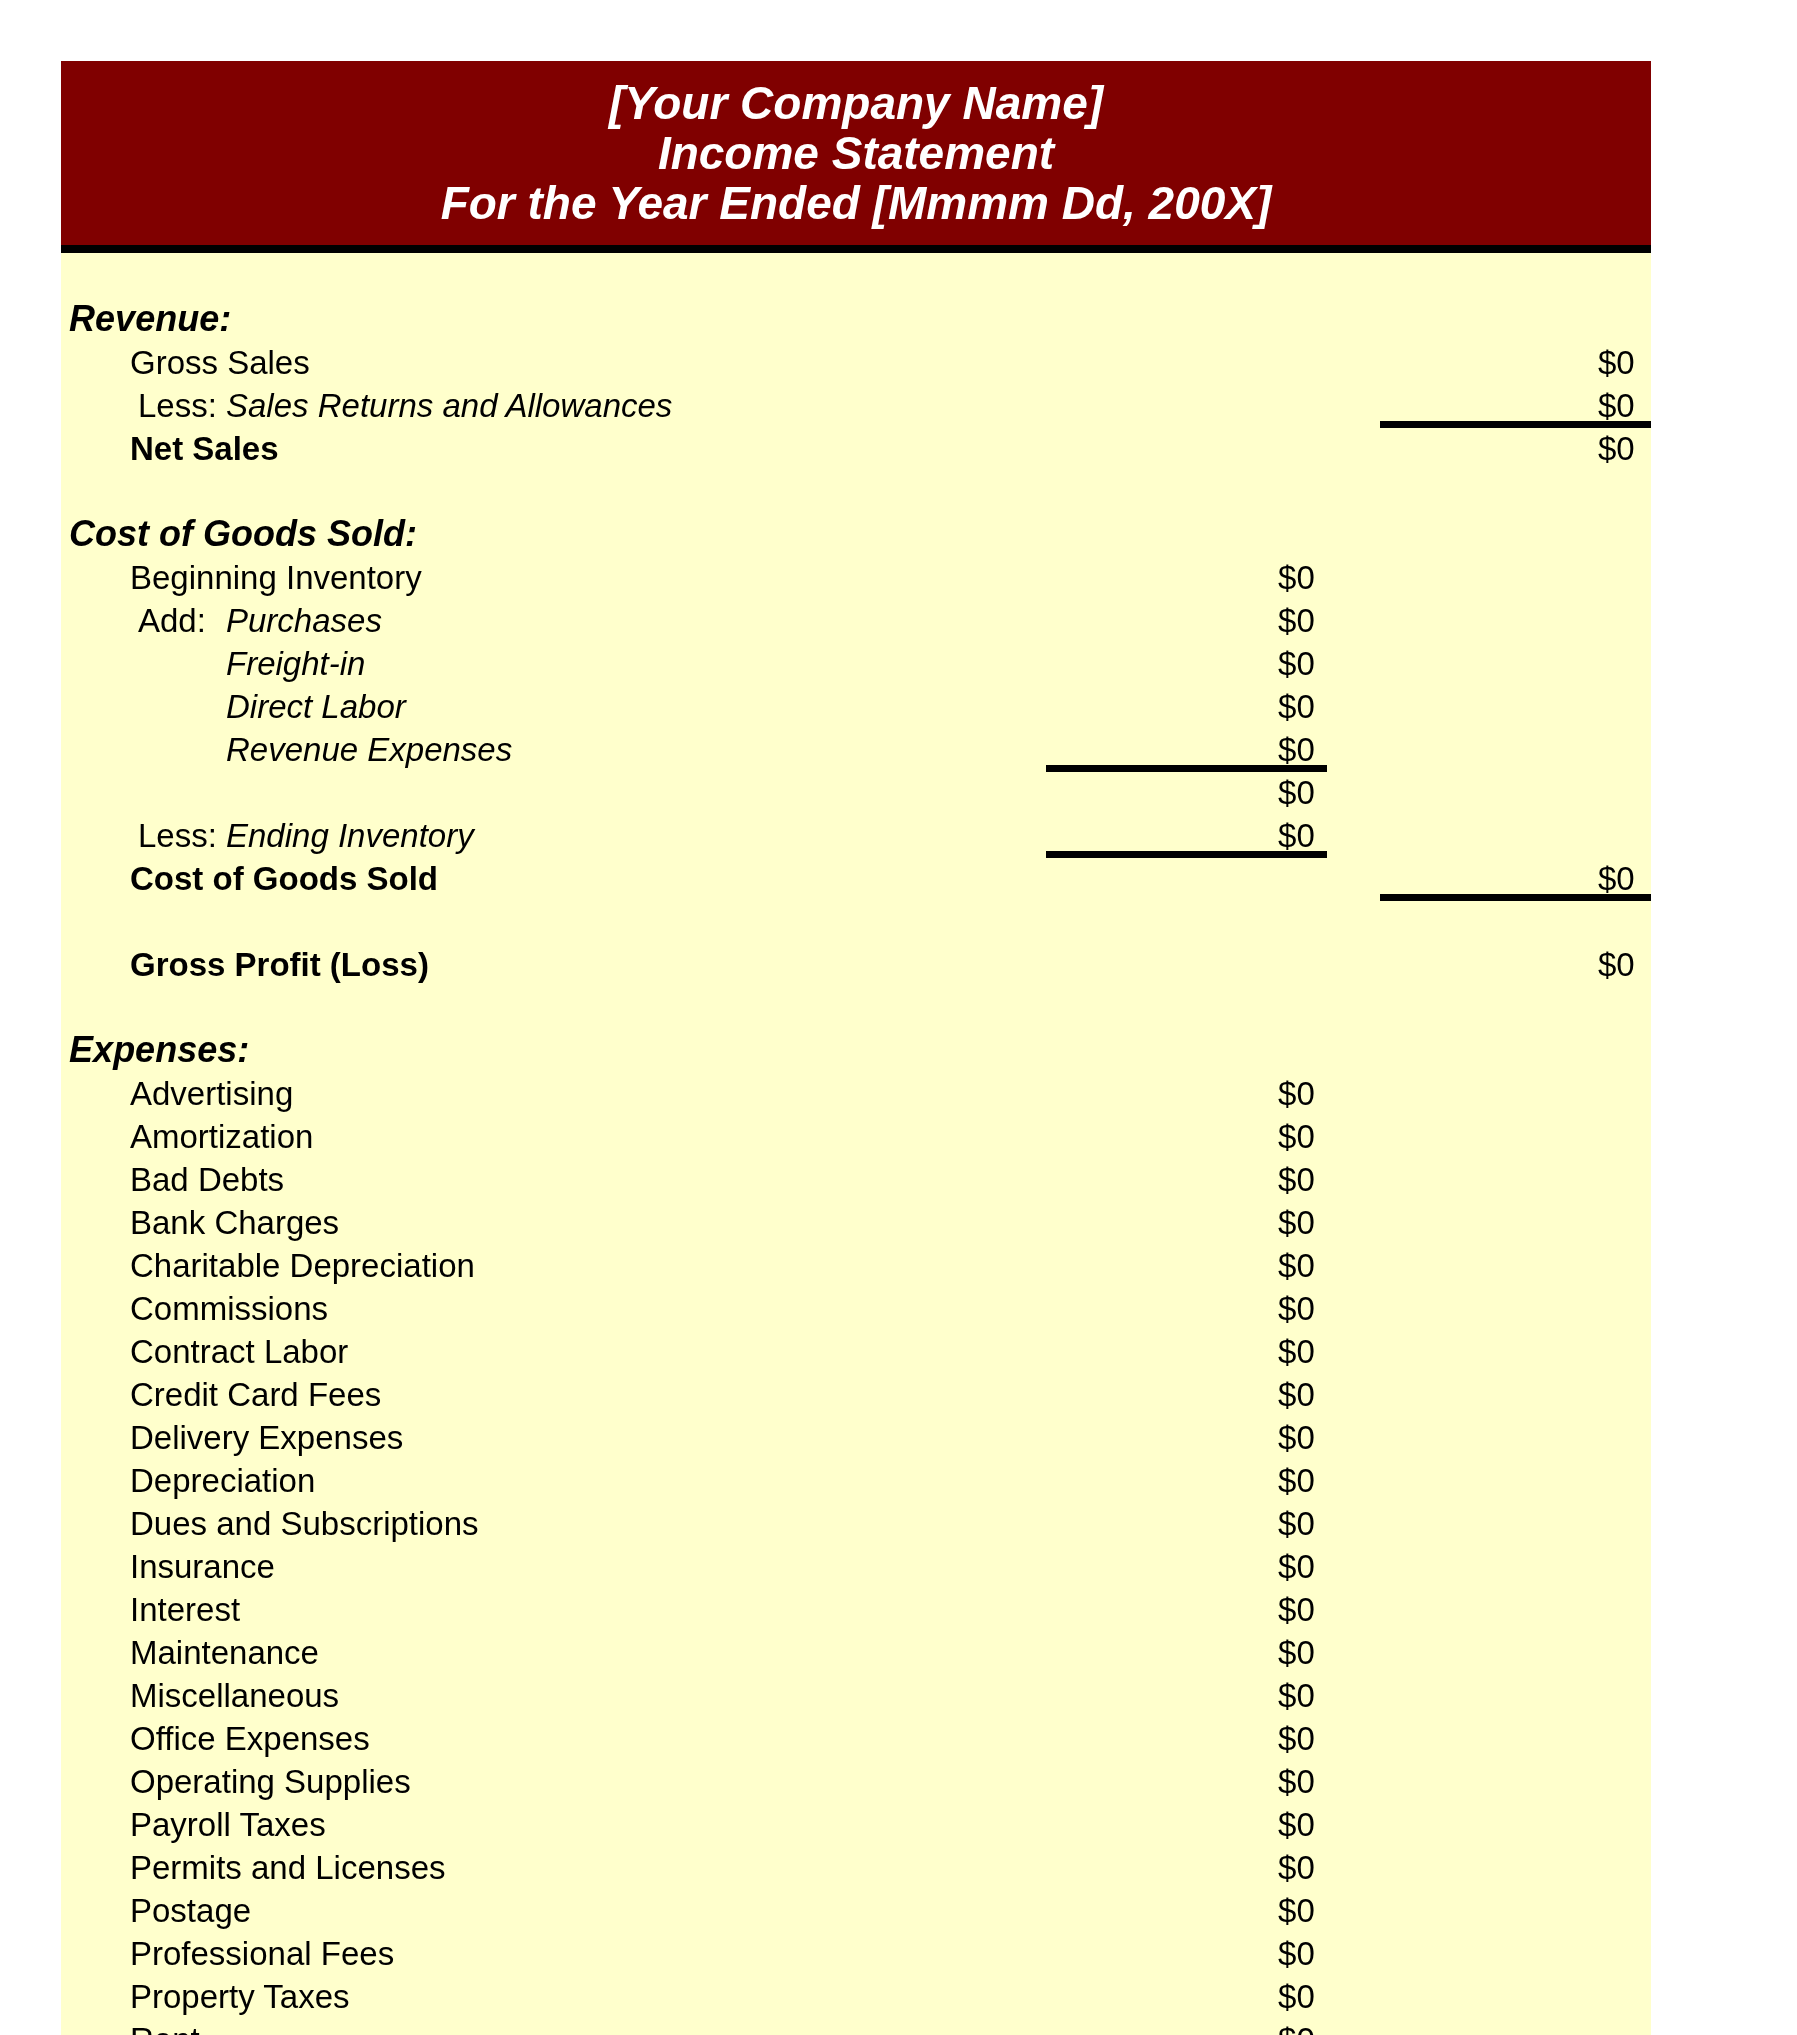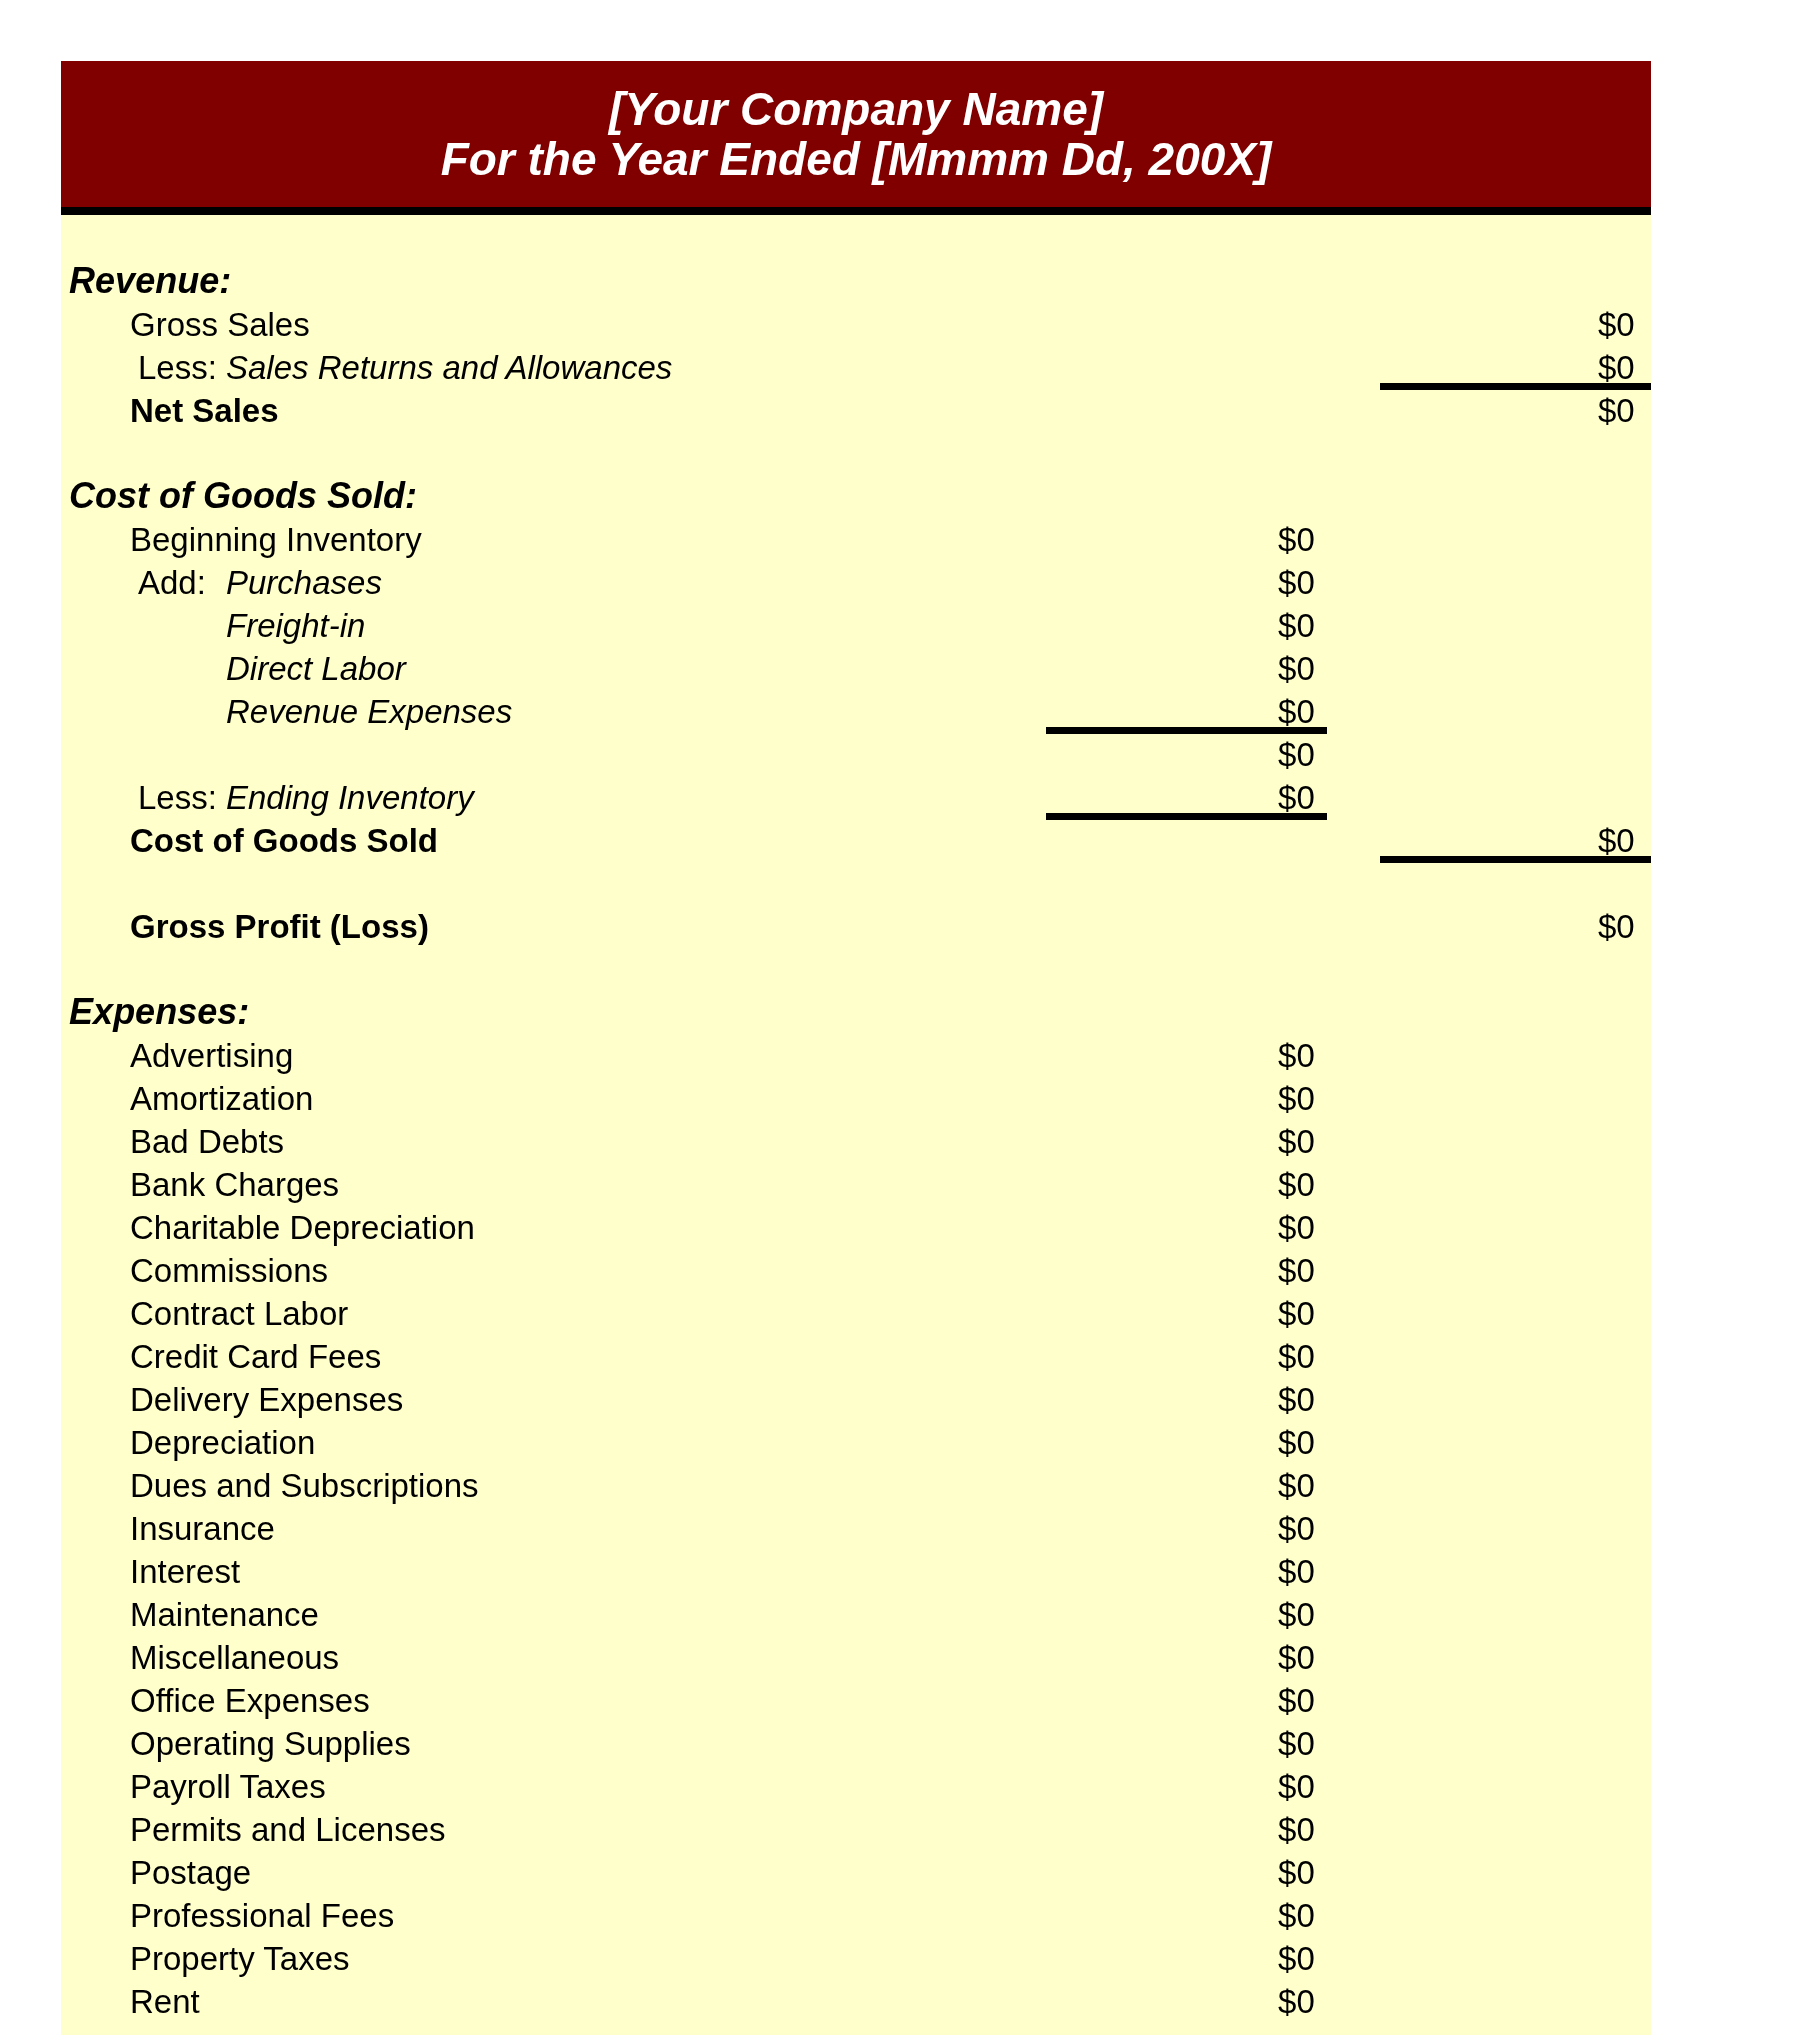--- a/index.html
+++ b/index.html
@@ -6,21 +6,21 @@
   html,body { width:1798px; height:2412px; }
   body {
     position:relative;
     font-family:"Liberation Sans", "DejaVu Sans", sans-serif;
     color:#000000;
     background:#FFFFFF;
   }
   .sheet { position:absolute; left:61px; top:61px; width:1590px; }
 
   .hdr {
-    height:146px;
+    height:184px;
     display:flex; flex-direction:column; justify-content:center;
     text-align:center;
     font-weight:700; font-style:italic;
     font-size:46px; line-height:50px;
     overflow:visible;
   }
   .bar { height:8.1px; }
 
   .grid { padding:46px 0 10.6px 0; }
 
@@ -39,20 +39,21 @@
   .rule { position:absolute; bottom:0; height:7.3px; background:#000000; }
   .rule.mid   { left:985px; width:281px; }
   .rule.right { left:1319px; width:271px; }
 </style>
 </head>
 <body style="background: rgb(255, 255, 255); color: rgb(0, 0, 0);">
 
 <div class="sheet">
   <header class="hdr" style="background: rgb(128, 0, 0); color: rgb(255, 255, 255);">
     <div class="hdr-line">[Your Company Name]</div>
+    <div class="hdr-line">Income Statement</div>
     <div class="hdr-line">For the Year Ended [Mmmm Dd, 200X]</div>
   </header>
   <div class="bar" style="background: rgb(0, 0, 0);"></div>
   <main class="grid" id="rows" style="background: rgb(255, 255, 204);">
       <div class="row section">
         <span class="txt label">Revenue:</span>
       </div>
       <div class="row item">
         <span class="txt label">Gross Sales</span>
         <div class="txt val right">$0</div>

